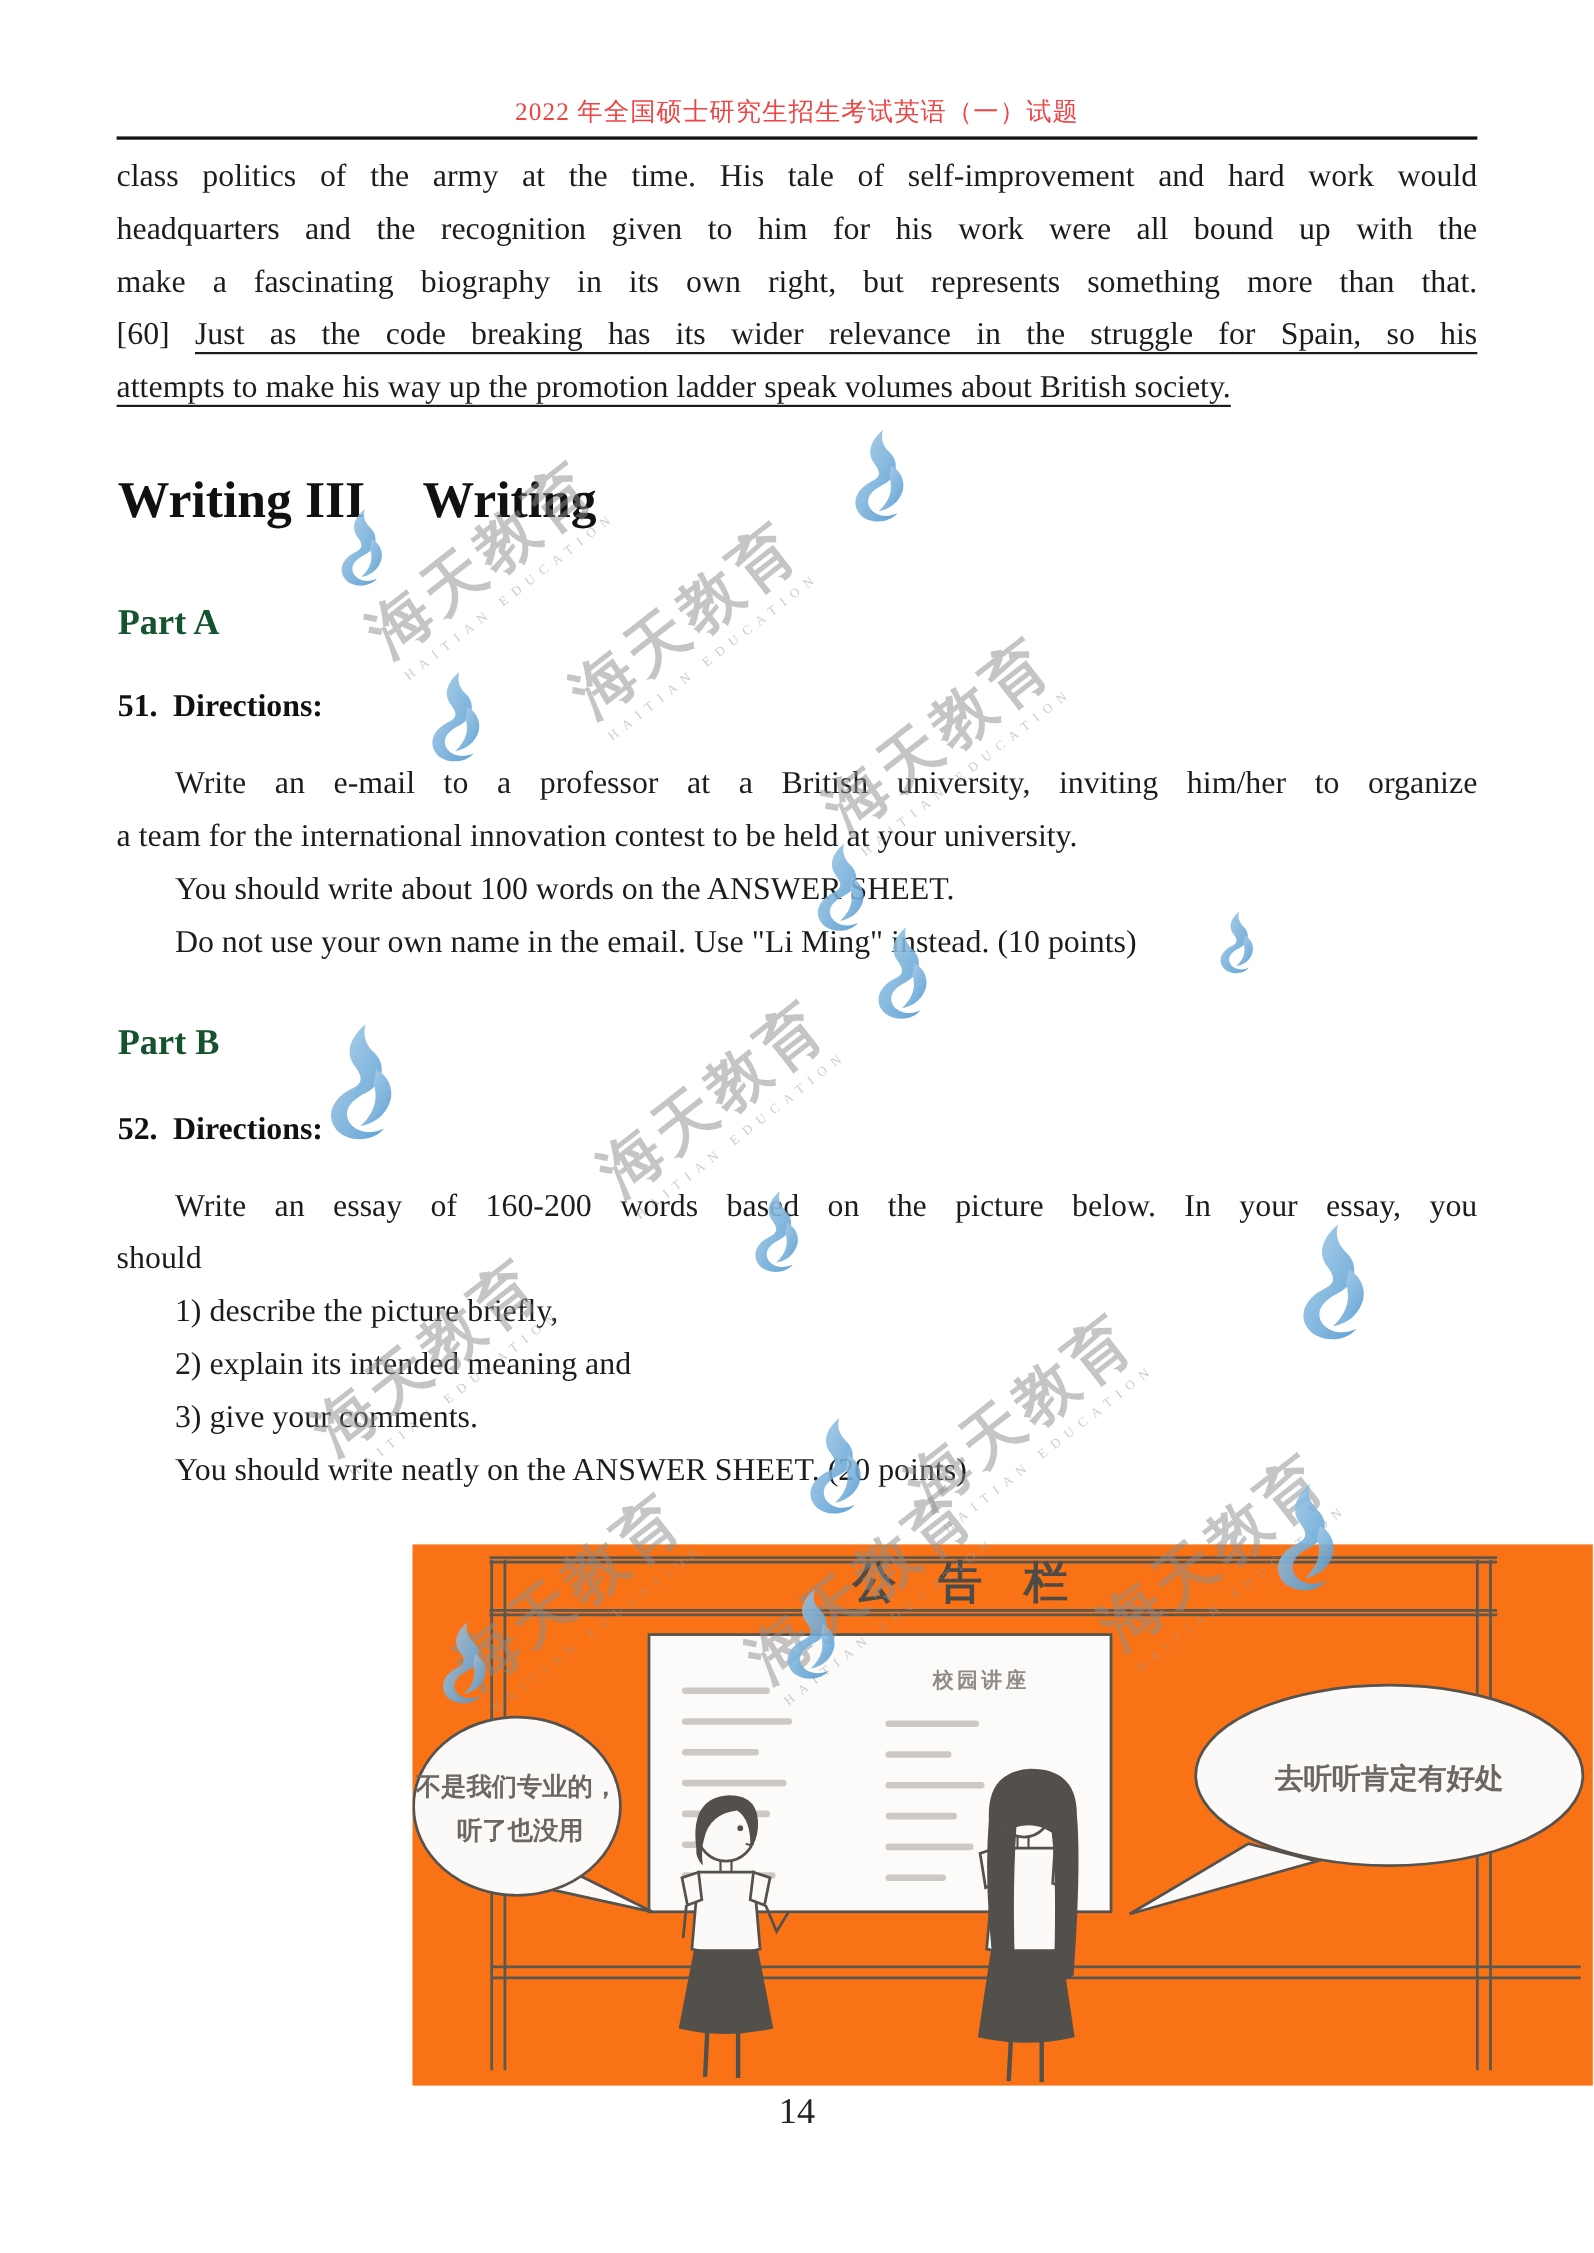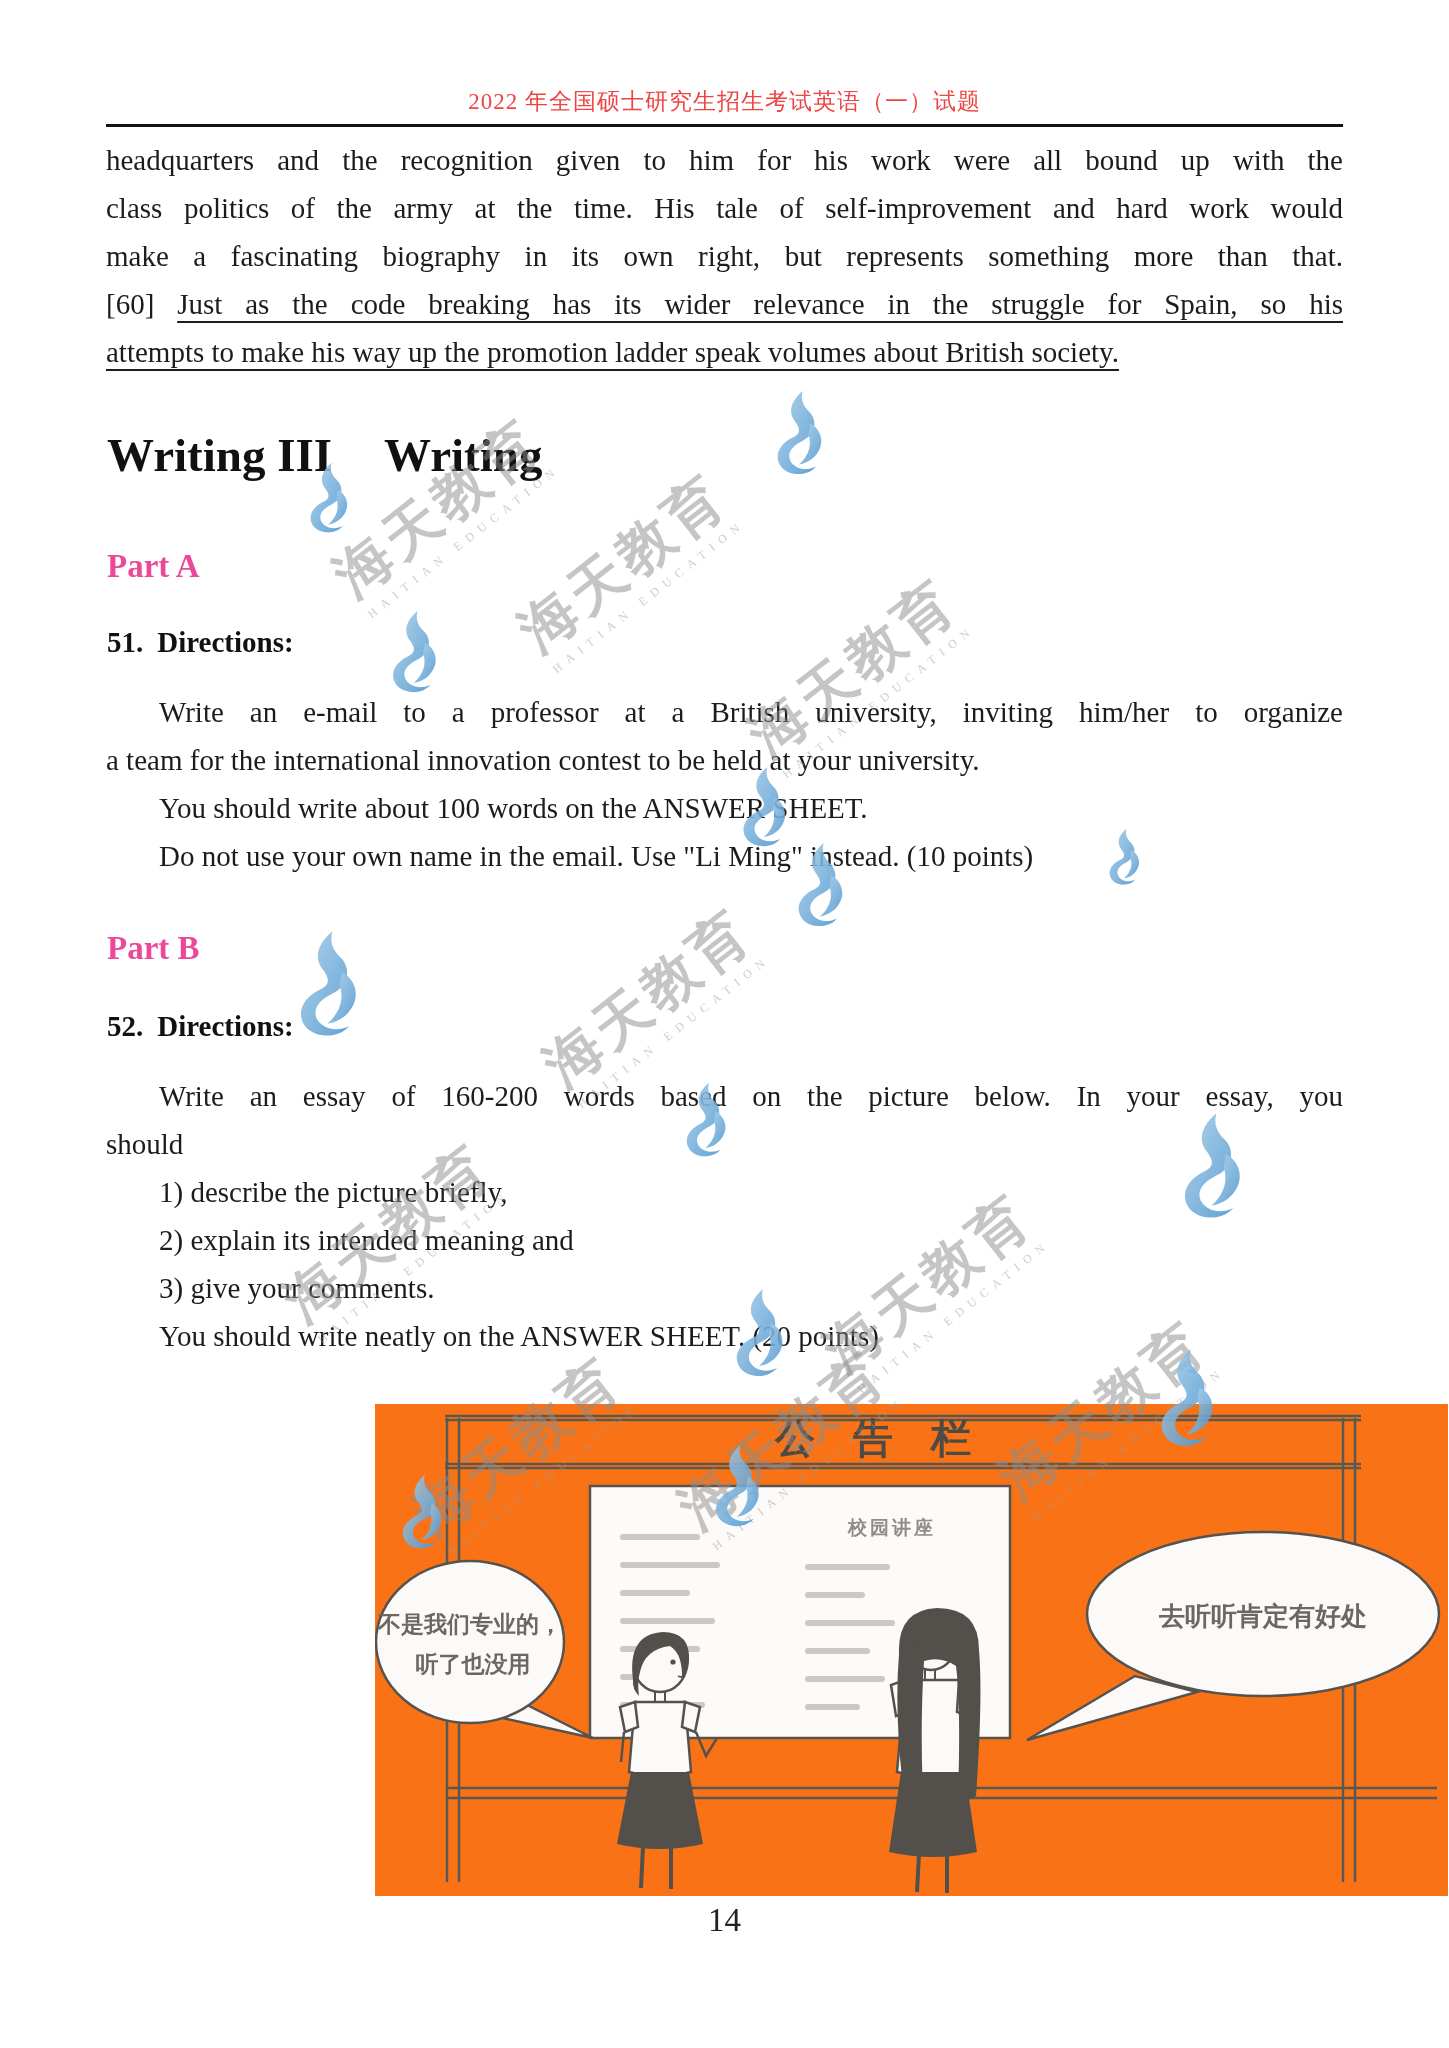--- a/index.html
+++ b/index.html
@@ -37,21 +37,21 @@
   }
 
   .section-title {
     position:absolute; top:428px; left:107px;
     font-size:47px; font-weight:bold; color:#111;
   }
   .section-title .gap { display:inline-block; width:52px; }
 
   .part-heading {
     position:absolute; left:107px;
-    font-size:33px; font-weight:bold; color:#ec4899;
+    font-size:33px; font-weight:bold; color:#14532d;
   }
   .directions {
     position:absolute; left:107px;
     font-size:29px; font-weight:bold; color:#111;
   }
   .directions .dnum { margin-right:14px; }
 
   .body-block {
     position:absolute; left:106px; width:1237px;
     font-size:29px; line-height:48px;
@@ -91,22 +91,22 @@
 </style>
 </head>
 <body>
 
 <div class="page">
 
   <div class="doc-header">2022 年全国硕士研究生招生考试英语（一）试题</div>
   <div class="header-rule"></div>
 
   <div class="passage">
+    <div class="p-line">class politics of the army at the time. His tale of self-improvement and hard work would</div>
     <div class="p-line">headquarters and the recognition given to him for his work were all bound up with the</div>
-    <div class="p-line">class politics of the army at the time. His tale of self-improvement and hard work would</div>
     <div class="p-line">make a fascinating biography in its own right, but represents something more than that.</div>
     <div class="p-line"><span>[60] </span><u>Just as the code breaking has its wider relevance in the struggle for Spain, so his</u></div>
     <div class="p-line no-stretch"><u class="ul">attempts to make his way up the promotion ladder speak volumes about British society.</u></div>
   </div>
 
   <div class="section-title">
     <span>Writing III</span><span class="gap"></span><span>Writing</span>
   </div>
 
   <div class="part-heading" style="top:548px;">Part A</div>

